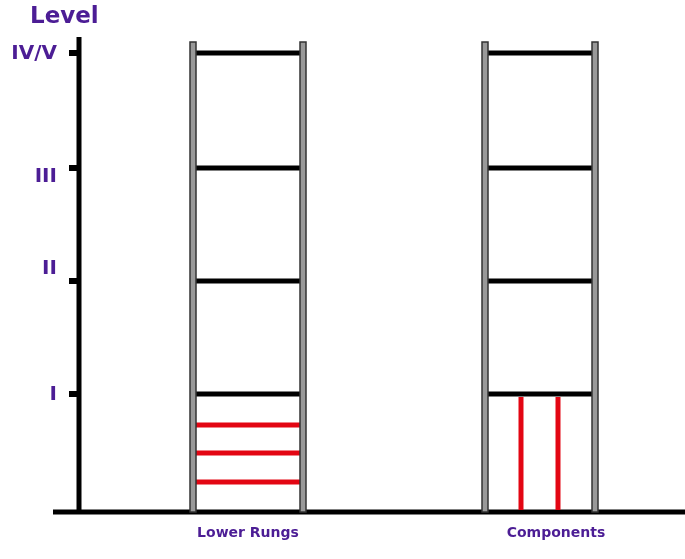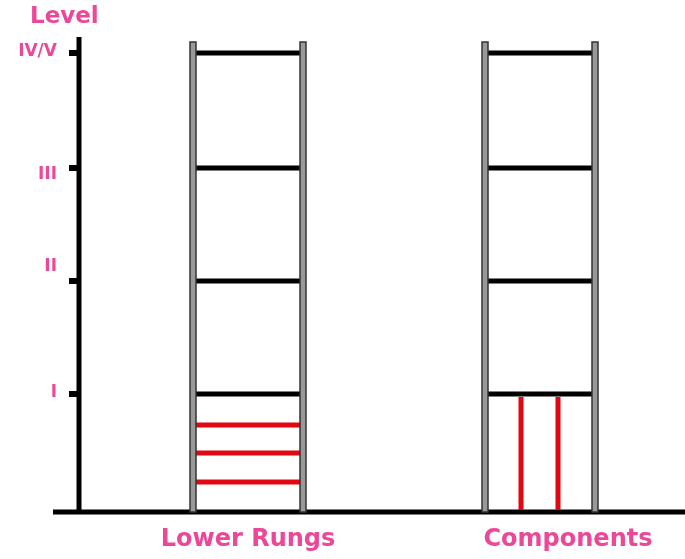--- a/index.html
+++ b/index.html
@@ -1,21 +1,21 @@
 <!DOCTYPE html>
 <html><head>
   <meta charset="utf-8">
   <style>
     html, body { margin: 0; padding: 0; background: #ffffff; }
     body { width: 685px; height: 559px; position: relative; overflow: hidden; font-family: "DejaVu Sans", sans-serif; }
     svg { position: absolute; left: 0; top: 0; }
-    .lbl { position: absolute; font-family: "DejaVu Sans", sans-serif; font-weight: bold; color: #ec4899; white-space: nowrap; }
+    .lbl { position: absolute; font-family: "DejaVu Sans", sans-serif; font-weight: bold; color: #4c1d95; white-space: nowrap; }
     .axis-title { left: 30px; top: 2px; font-size: 23px; }
-    .tick-label { font-size: 17px; right: 628px; text-align: right; }
-    .cat-label { font-size: 24px; top: 524px; transform: translateX(-50%); }
+    .tick-label { font-size: 20px; right: 628px; text-align: right; }
+    .cat-label { font-size: 14px; top: 524px; transform: translateX(-50%); }
   </style>
 </head>
 <body>
 
 <svg width="685" height="559" viewBox="0 0 685 559" xmlns="http://www.w3.org/2000/svg">
 
   <line x1="79" y1="37" x2="79" y2="514" stroke="#000" stroke-width="5"></line>
 
   <line x1="53" y1="512" x2="685" y2="512" stroke="#000" stroke-width="5"></line>
 
@@ -58,13 +58,13 @@
   </g>
 </svg>
 
 <div class="lbl axis-title">Level</div>
 <div class="lbl tick-label" style="top:40px;">IV/V</div>
 <div class="lbl tick-label" style="top:163px;">III</div>
 <div class="lbl tick-label" style="top:255px;">II</div>
 <div class="lbl tick-label" style="top:381px;">I</div>
 
 <div class="lbl cat-label" style="left:248px;">Lower Rungs</div>
-<div class="lbl cat-label" style="left:568px;">Components</div>
+<div class="lbl cat-label" style="left:556px;">Components</div>
 
 </body></html>

